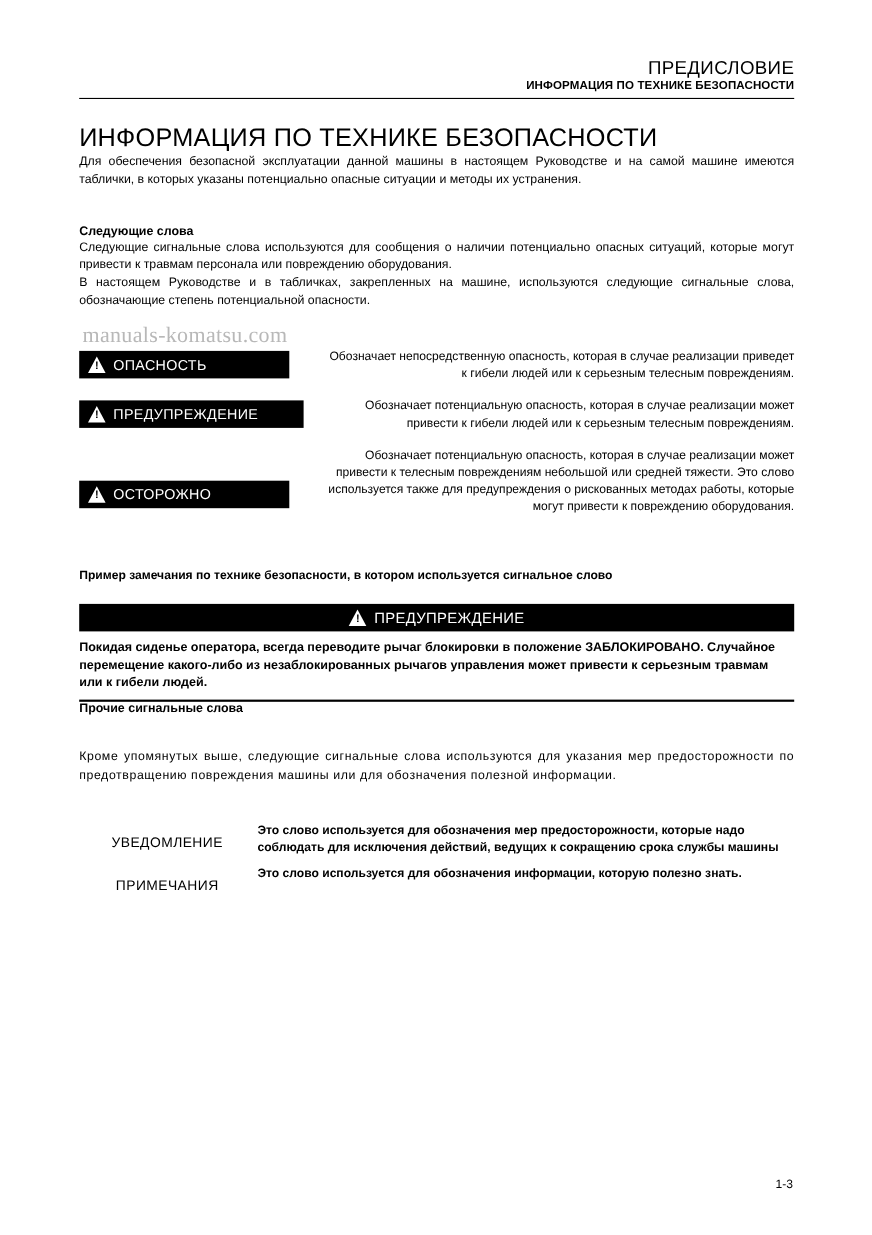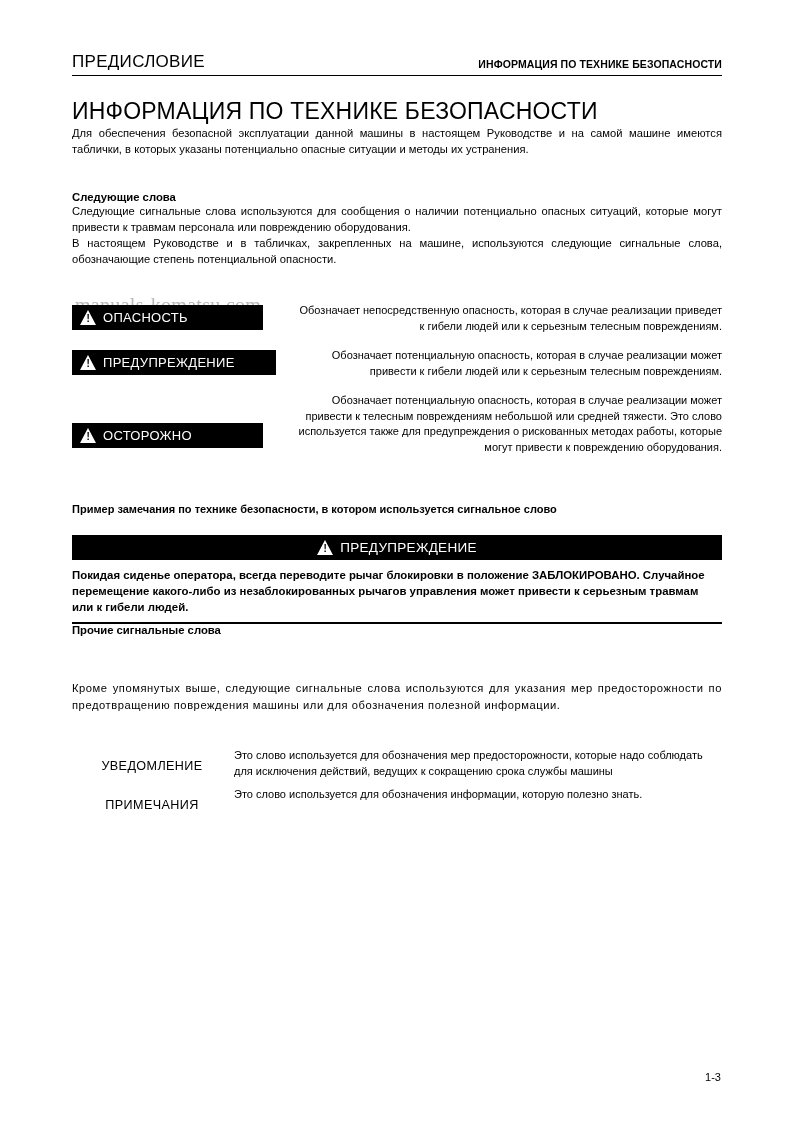--- a/index.html
+++ b/index.html
@@ -29,20 +29,21 @@
     top: 52px;
     width: 650px;
   }
 
   
   .header-row {
     display: flex;
     align-items: flex-end;
     justify-content: space-between;
     width: 100%;
+    flex-direction: column;
   }
   .header-left {
     font-size: 17px;
     letter-spacing: 0.3px;
   }
   .header-right {
     font-size: 10.5px;
     font-weight: bold;
     letter-spacing: 0.1px;
     padding-bottom: 2px;
@@ -166,21 +167,21 @@
     margin-top: 7px;
     width: 100%;
   }
 
   
   .other-head {
     font-size: 11.3px;
     font-weight: bold;
   }
   .p-spaced {
-    margin-top: 44px;
+    margin-top: 30px;
     font-size: 11.2px;
     line-height: 17px;
     letter-spacing: 0.55px;
     text-align: justify;
   }
   .note-table {
     margin-top: 34px;
     width: 100%;
   }
   .note-row {
@@ -193,20 +194,21 @@
     text-align: center;
     font-size: 12.6px;
     letter-spacing: 0.4px;
     padding-top: 11px;
   }
   .note-desc {
     flex: 1 1 auto;
     font-size: 11px;
     line-height: 15.5px;
     padding-left: 2px;
+    font-weight: bold;
   }
   .note-row-1 { margin-bottom: 8px; }
 
   
   .watermark {
     position: absolute;
     left: 75px;
     top: 294px;
     font-size: 20px;
     color: #b8b8b8;

